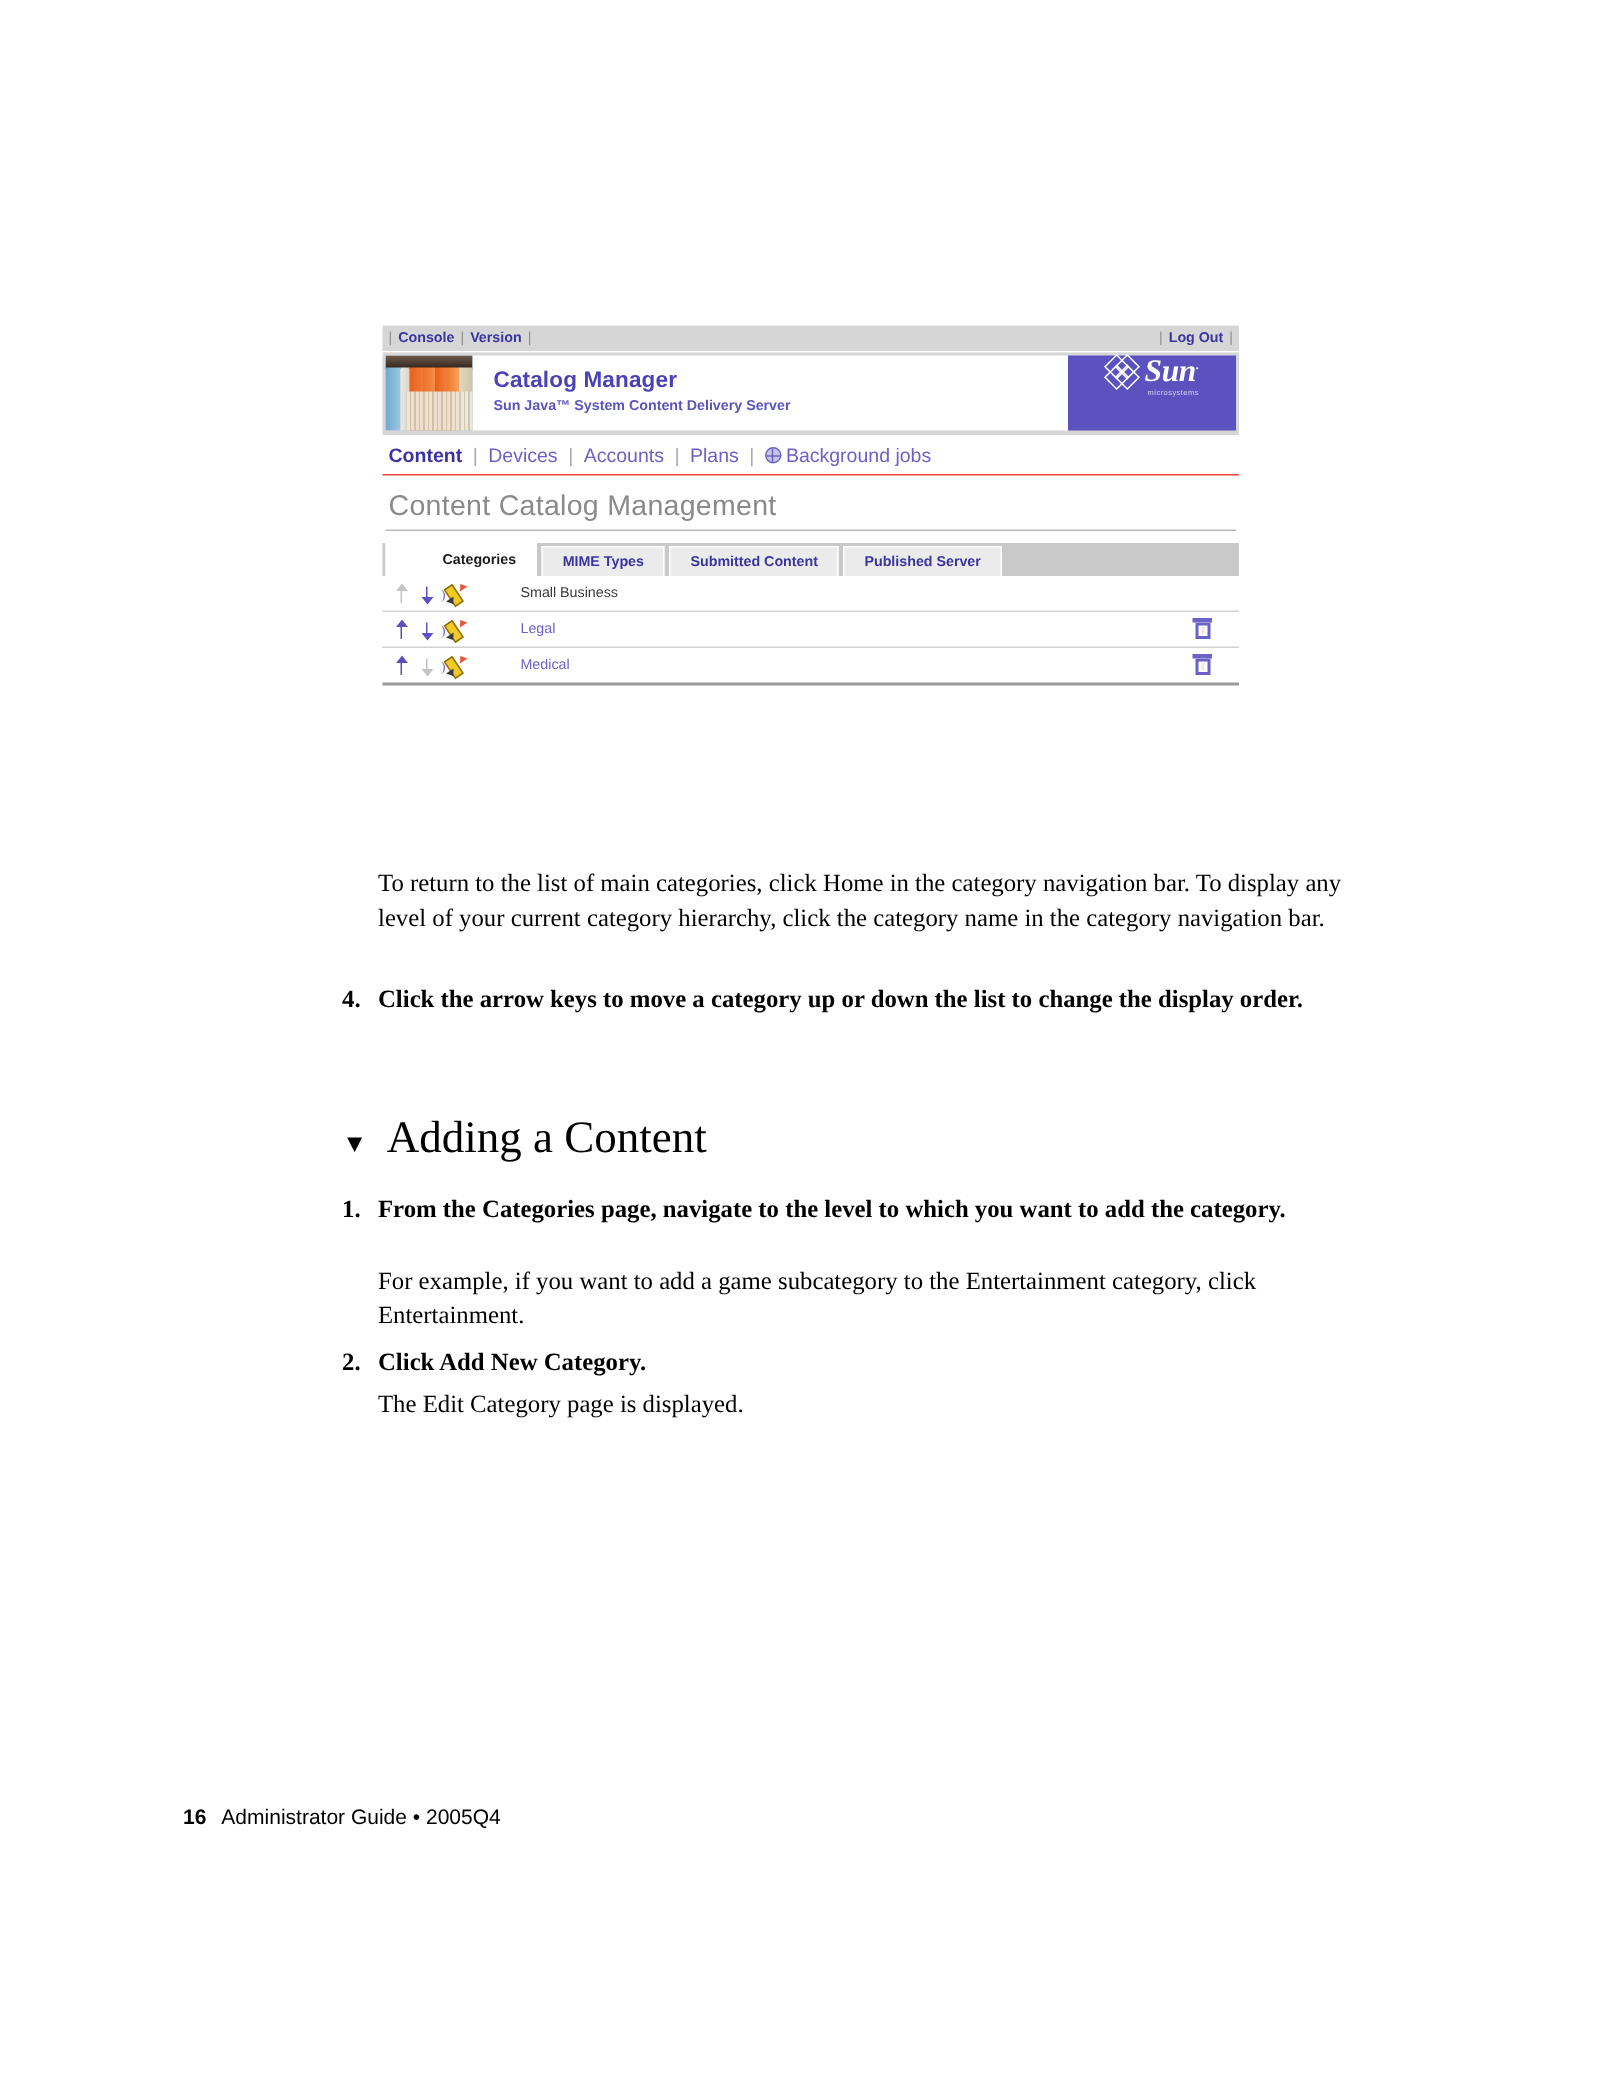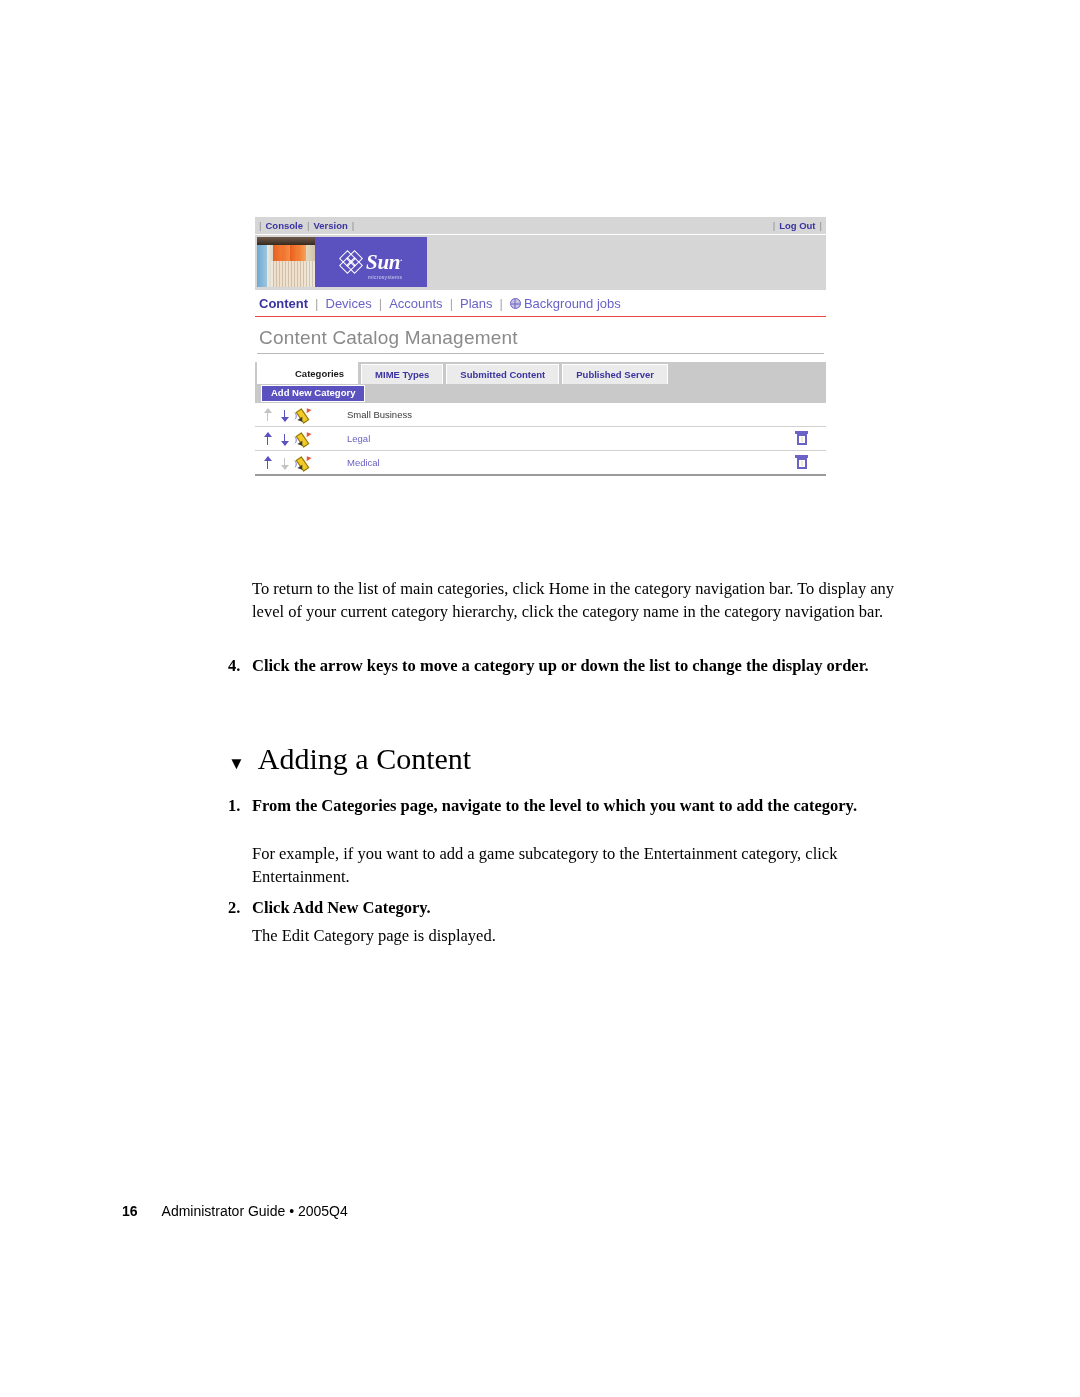--- a/index.html
+++ b/index.html
@@ -102,21 +102,21 @@
     margin-top: 3px;
     font-size: 9.5px;
     color: #5b54bd;
     font-weight: bold;
   }
   .banner-logo {
     width: 112px;
     flex: 0 0 112px;
     background: #5b52bf;
     display: flex;
-    align-items: center;
+    align-items: flex-start;
     justify-content: center;
     gap: 4px;
   }
   .sun-mark {
     width: 22px; height: 22px;
     position: relative;
     transform: rotate(45deg);
   }
   .sun-mark span {
     position: absolute;
@@ -427,21 +427,21 @@
   .footer {
     position: absolute;
     left: 122px;
     top: 1203px;
     font-family: "Liberation Sans", sans-serif;
     font-size: 14px;
     color: #000000;
     display: flex;
     align-items: baseline;
   }
-  .footer .pg { font-weight: bold; margin-right: 24px; }
+  .footer .pg { font-weight: bold; margin-right: 10px; }
 </style>
 </head>
 <body>
 
 <div class="figure">
 
   <div class="utility-bar">
     <div class="util-left">
       <span class="util-sep">|</span>
       <a class="util-link" href="#">Console</a>
@@ -460,20 +460,24 @@
     <div class="banner-photo">
       <div class="shelf-top"></div>
       <div class="book bk1"></div>
       <div class="book bk2"></div>
       <div class="book bk3"></div>
       <div class="book bk4"></div>
       <div class="book bk5"></div>
       <div class="book bk6"></div>
       <div class="book bk7"></div>
       <div class="pages"></div>
+    </div>
+    <div class="banner-title">
+      <h1>Catalog Manager</h1>
+      <div class="sub">Sun Java™ System Content Delivery Server</div>
     </div>
     <div class="banner-logo">
       <div class="sun-mark">
         <span class="sm1"></span>
           <span class="sm2"></span>
           <span class="sm3"></span>
           <span class="sm4"></span>
       </div>
       <div class="sun-word">
         <span>Sun</span><span class="tm">.</span>
@@ -499,23 +503,20 @@
   <div class="heading-rule"></div>
 
   <div class="tabstrip">
     <div class="tab active">Categories</div>
     <div class="tab">MIME Types</div>
     <div class="tab">Submitted Content</div>
     <div class="tab">Published Server</div>
   </div>
 
 
-  <div class="action-bar">
-    <button class="btn-primary">Add New Category</button>
-  </div>
 
   <div class="cat-list">
 
     <div class="cat-row">
       <div class="ctrl-cell">
         <span class="arrow up disabled"></span>
         <span class="arrow down active"></span>
         <span class="pencil">
           <span class="para">)</span>
             <span class="body"></span>

